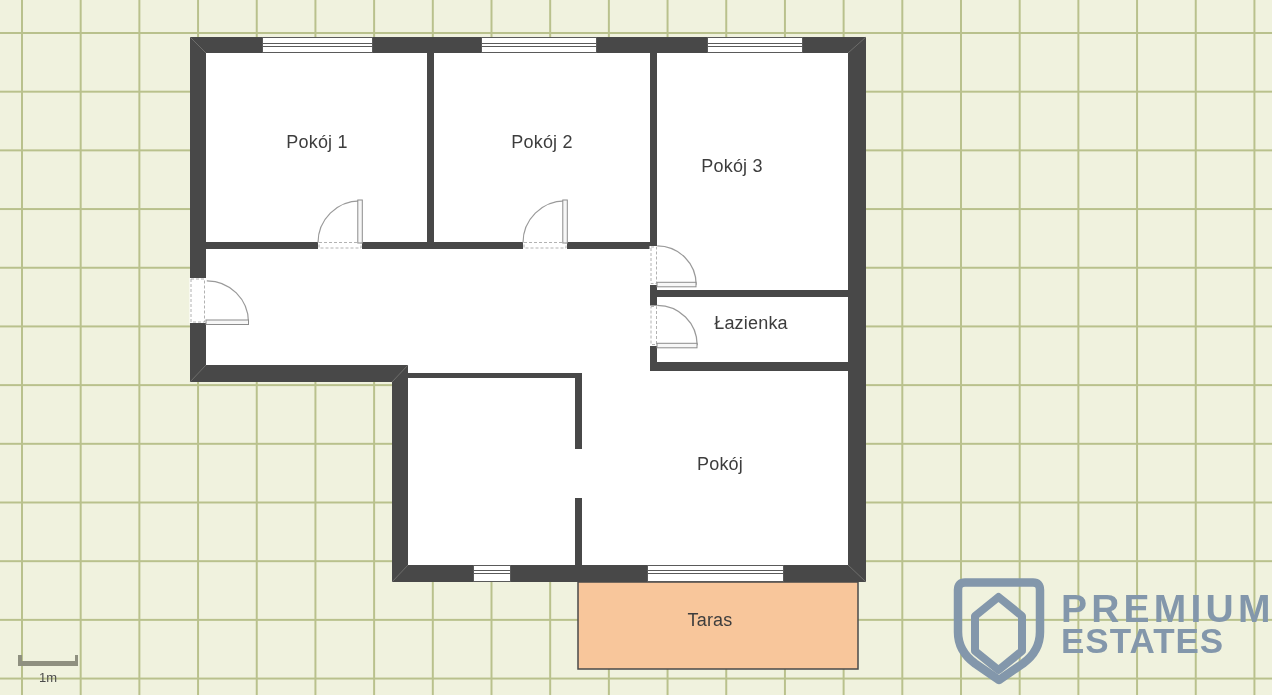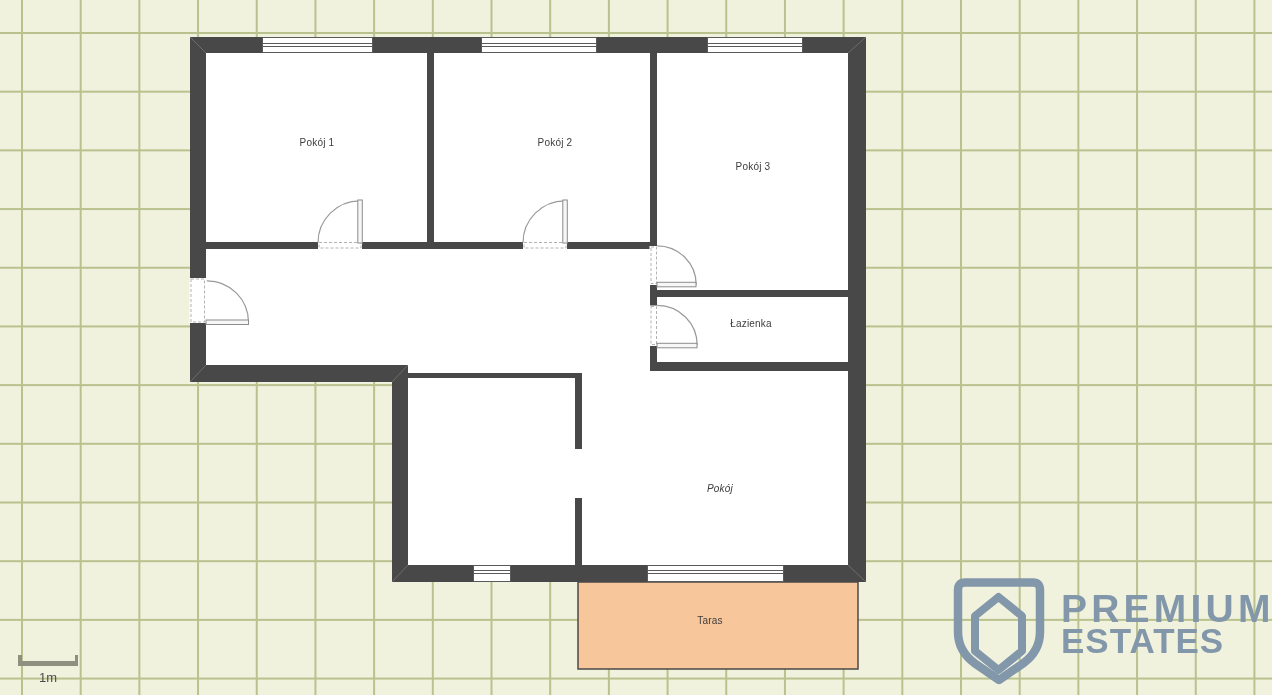--- a/index.html
+++ b/index.html
@@ -28,21 +28,21 @@
   .door-gap{fill:#ffffff;}
   .door-dash{fill:none;stroke:#b2b2b2;stroke-width:1;stroke-dasharray:3 2;}
   .door-leaf{fill:#f7f7f7;stroke:#8c8c8c;stroke-width:1;}
   .door-arc{fill:none;stroke:#9a9a9a;stroke-width:1.2;}
   .seam{stroke:#6d6d6b;stroke-width:1;}
   .terrace{fill:var(--terrace-fill);stroke:#4a4a4a;stroke-width:1.5;}
   .scalebar{fill:var(--scale-bar);}
   .logo-stroke{fill:none;stroke:var(--logo-blue);stroke-linejoin:round;stroke-linecap:round;}
   .room-label{
     position:absolute;transform:translate(-50%,-50%);
-    font-size:10px;color:var(--label-text);letter-spacing:.2px;white-space:nowrap;
+    font-size:18px;color:var(--label-text);letter-spacing:.2px;white-space:nowrap;
   }
   .scale-label{
     position:absolute;transform:translate(-50%,0);
     font-size:13px;color:#4c4c4c;
   }
   .brand{position:absolute;color:var(--logo-blue);font-weight:bold;line-height:1;white-space:nowrap;}
   .brand-line1{left:1061px;top:589px;font-size:39px;letter-spacing:4.2px;}
   .brand-line2{left:1061px;top:623px;font-size:35px;letter-spacing:1px;}
 </style>
 </head>
@@ -150,24 +150,24 @@
       <rect class="scalebar" x="74.5" y="655" width="3.5" height="11"></rect>
     </g>
 
     <g>
       <path class="logo-stroke" stroke-width="8.5" d="M958,590 Q958,582.5 965,582.5 L1033,582.5 Q1040,582.5 1040,590 L1040,632 Q1040,651 1023,663.5 L999,680 L975,663.5 Q958,651 958,632 Z"></path>
       <path class="logo-stroke" stroke-width="8" d="M998.5,597 L1022,616 L1022,651 L998.5,670 L975,651 L975,616 Z"></path>
     </g>
   </svg>
 
   <div class="room-label" style="left:317px;top:142px;">Pokój 1</div>
-  <div class="room-label" style="left:542px;top:142px;margin-left:13px;">Pokój 2</div>
-  <div class="room-label" style="left:753px;top:166px;text-align:right;">Pokój 3</div>
+  <div class="room-label" style="left:542px;top:142px;">Pokój 2</div>
+  <div class="room-label" style="left:732px;top:166px;text-align:right;">Pokój 3</div>
   <div class="room-label" style="left:751px;top:323px;text-align:right;">Łazienka</div>
-  <div class="room-label" style="left:720px;top:488px;font-style:italic;">Pokój</div>
+  <div class="room-label" style="left:720px;top:464px;">Pokój</div>
   <div class="room-label" style="left:710px;top:620px;">Taras</div>
 
   <div class="scale-label" style="left:48px;top:670px;">1m</div>
 
   <div class="brand brand-line1">PREMIUM</div>
   <div class="brand brand-line2">ESTATES</div>
 
 </div>
 
 </body></html>

